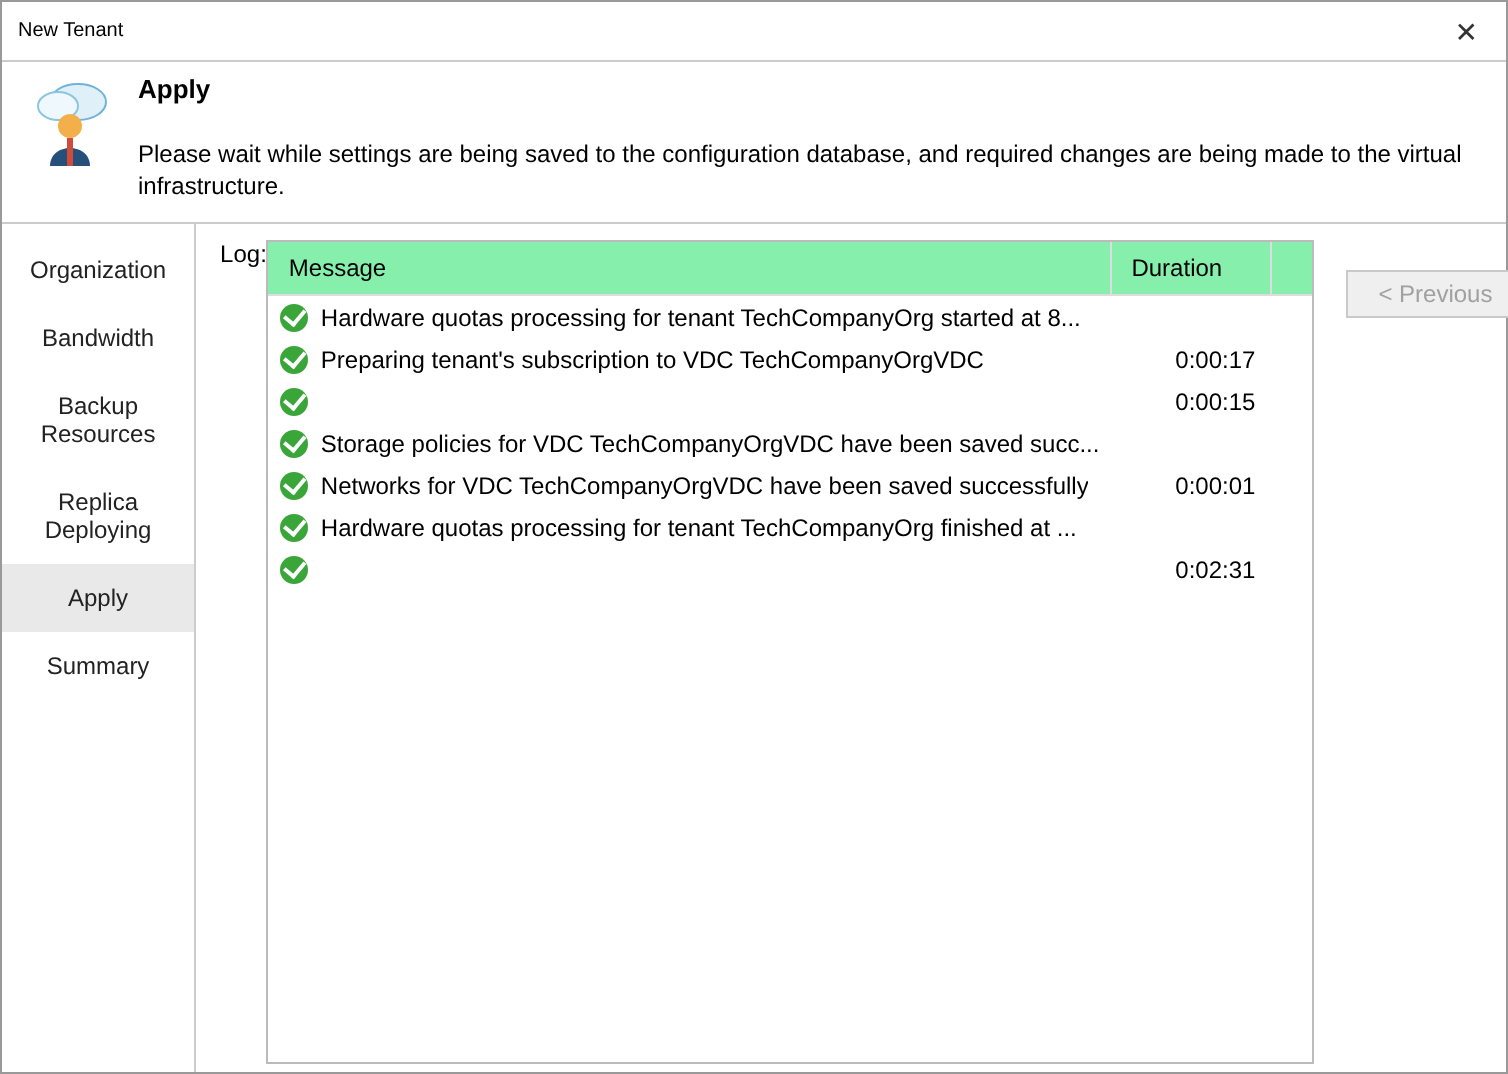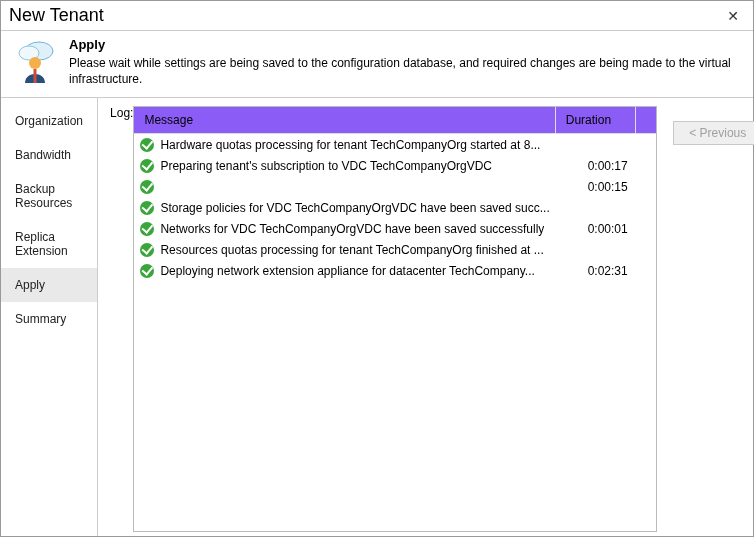--- a/index.html
+++ b/index.html
@@ -1,33 +1,33 @@
 <!DOCTYPE html>
 <html><head>
 <meta charset="utf-8">
 <style>
   * { box-sizing: border-box; font-family: 'Segoe UI', Tahoma, sans-serif; font-size: 12px; }
   body { margin: 0; background: #fff; }
   .window { width: 754px; height: 537px; border: 1px solid #999; display: flex; flex-direction: column; position: relative; }
   .titlebar { height: 30px; border-bottom: 1px solid #ccc; display: flex; align-items: center; padding: 0 8px; justify-content: space-between; }
-  .titlebar .title { font-size: 18px; color: #000; }
+  .titlebar .title { font-size: 10px; color: #000; }
   .close-x { font-size: 14px; font-family: Arial; cursor: pointer; color:#333; padding:0 6px;}
   .header { display: flex; align-items: flex-start; padding: 6px 10px 10px 10px; border-bottom: 1px solid #ccc; }
   .header-icon { width: 48px; height: 48px; flex: none; margin-right: 10px; display:flex; align-items:center; justify-content:center;}
   .header-text .h-title { font-weight: bold; font-size: 13px; color: #000; }
-  .header-text .h-desc { color: #000; margin-top: 4px; line-height: 1.3; }
+  .header-text .h-desc { color: #000; margin-top: 18px; line-height: 1.3; }
 
   .body { flex: 1; display: flex; min-height: 0; }
-  .sidebar { width: 180px; border-right: 1px solid #ccc; padding-top: 6px; }
+  .sidebar { width: 180px; border-right: 1px solid #ccc; padding-top: 6px; text-align: center; }
   .sidebar-item { padding: 10px 14px; color: #222; cursor: pointer; }
   .sidebar-item.active { background: #e9e9e9; }
   .content { flex: 1; padding: 8px 12px 4px 12px; display: flex; flex-direction: row; min-height: 0; }
   .log-label { margin-bottom: 4px; color: #000; }
   .log-box { flex: 1; border: 1px solid #bbb; display: flex; flex-direction: column; overflow: hidden; }
-  .log-head { display: flex; border-bottom: 1px solid #ddd; background: #8b5cf6; }
+  .log-head { display: flex; border-bottom: 1px solid #ddd; background: #86efac; }
   .col-msg { flex: 1; padding: 6px 10px; border-right: 1px solid #ddd; color:#000;}
   .col-dur { width: 80px; padding: 6px 10px; border-right: 1px solid #ddd; text-align: left; color:#000;}
   .col-spacer { width: 20px; }
   .log-rows { flex: 1; overflow: hidden; }
   .log-row { display: flex; height: 21px; align-items: center; }
   .log-row .msg { flex: 1; display: flex; align-items: center; padding: 0 6px 0 6px; overflow: hidden; white-space: nowrap; text-overflow: ellipsis; }
   .log-row .dur { width: 80px; padding: 0 8px; text-align: right; }
   .log-row .spc { width: 20px; }
   .status-icon { width: 14px; height: 14px; border-radius: 50%; background: #3aa63a; margin-right: 6px; flex: none; display:flex; align-items:center; justify-content:center;}
   .status-icon::after { content:""; display:block; width:5px; height:8px; border:solid #fff; border-width:0 2px 2px 0; transform:rotate(40deg) translate(-1px,-1px); }
@@ -61,21 +61,21 @@
       <div class="h-title">Apply</div>
       <div class="h-desc">Please wait while settings are being saved to the configuration database, and required changes are being made to the virtual infrastructure.</div>
     </div>
   </div>
 
   <div class="body">
     <div class="sidebar">
       <div class="sidebar-item">Organization</div>
       <div class="sidebar-item">Bandwidth</div>
       <div class="sidebar-item">Backup Resources</div>
-      <div class="sidebar-item">Replica Extension</div>
+      <div class="sidebar-item">Replica Deploying</div>
       <div class="sidebar-item active">Apply</div>
       <div class="sidebar-item">Summary</div>
     </div>
 
     <div class="content">
       <div class="log-label">Log:</div>
       <div class="log-box">
         <div class="log-head">
           <div class="col-msg">Message</div>
           <div class="col-dur">Duration</div>
@@ -117,29 +117,28 @@
               <div class="msg">
                 <span class="status-icon"></span>
                 <span class="msg-text">Networks for VDC TechCompanyOrgVDC have been saved successfully</span>
               </div>
               <div class="dur">0:00:01</div>
               <div class="spc"></div>
             </div>
             <div class="log-row">
               <div class="msg">
                 <span class="status-icon"></span>
-                <span class="msg-text">Resources quotas processing for tenant TechCompanyOrg finished at ...</span>
+                <span class="msg-text">Hardware quotas processing for tenant TechCompanyOrg finished at ...</span>
               </div>
               <div class="dur"></div>
               <div class="spc"></div>
             </div>
             <div class="log-row">
               <div class="msg">
                 <span class="status-icon"></span>
-                <span class="msg-text">Deploying network extension appliance for datacenter TechCompany...</span>
               </div>
               <div class="dur">0:02:31</div>
               <div class="spc"></div>
             </div>
           </div>
       </div>
 
       <div class="buttons">
         <div class="btn disabled">&lt; Previous</div>
         <div class="btn primary">Next &gt;</div>

